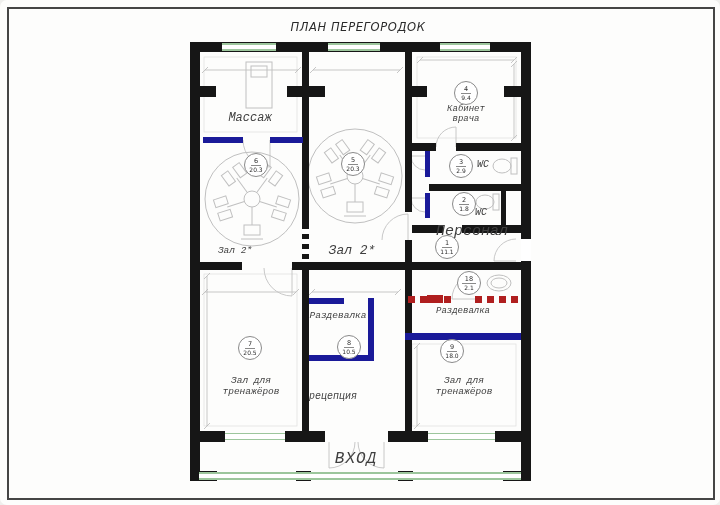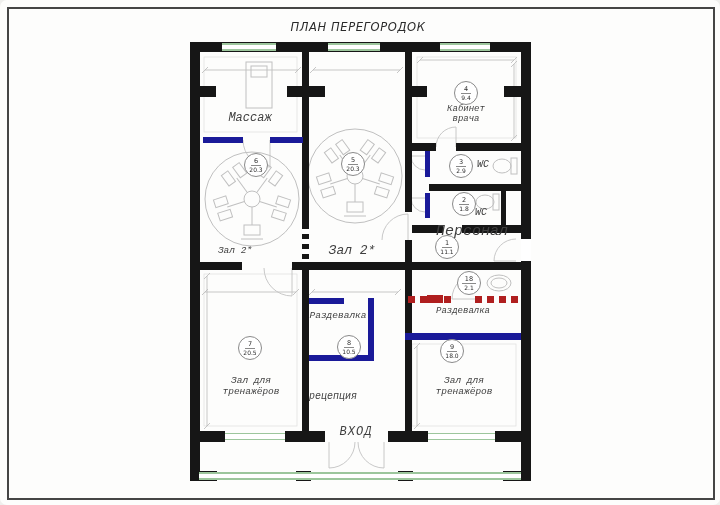--- a/index.html
+++ b/index.html
@@ -252,21 +252,21 @@
     <div class="rlabel" style="left:338px;top:316px;font-size:9.5px;">Раздевалка</div>
     <div class="rlabel" style="left:251px;top:387px;font-size:9.5px;">
       <span style="display:block;">Зал для</span>
       <span style="display:block;">тренажёров</span>
     </div>
     <div class="rlabel" style="left:464px;top:387px;font-size:9.5px;">
       <span style="display:block;">Зал для</span>
       <span style="display:block;">тренажёров</span>
     </div>
     <div class="rlabel" style="left:333px;top:397px;font-size:10px;">рецепция</div>
-    <div class="rlabel" style="left:356px;top:433px;font-size:12px;letter-spacing:1px;">ВХОД</div>
+    <div class="rlabel" style="left:356px;top:459px;font-size:16px;letter-spacing:1px;">ВХОД</div>
 
     <div class="badge" style="left:256px;top:165px;">
       <span class="bnum">6</span>
         <span class="barea">20.3</span>
     </div>
     <div class="badge" style="left:353px;top:164px;">
       <span class="bnum">5</span>
         <span class="barea">20.3</span>
     </div>
     <div class="badge" style="left:466px;top:93px;">

